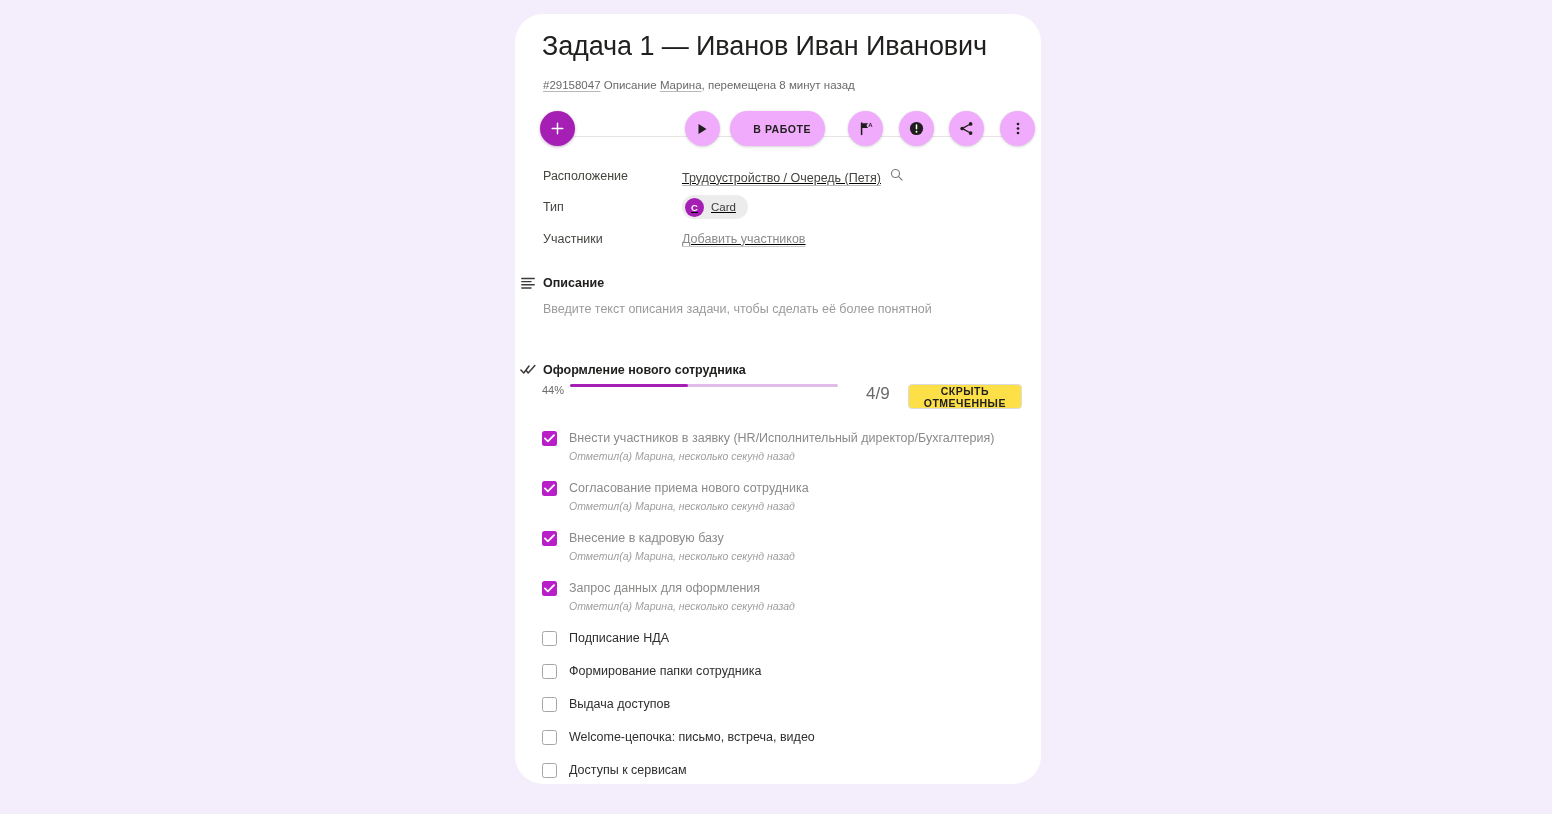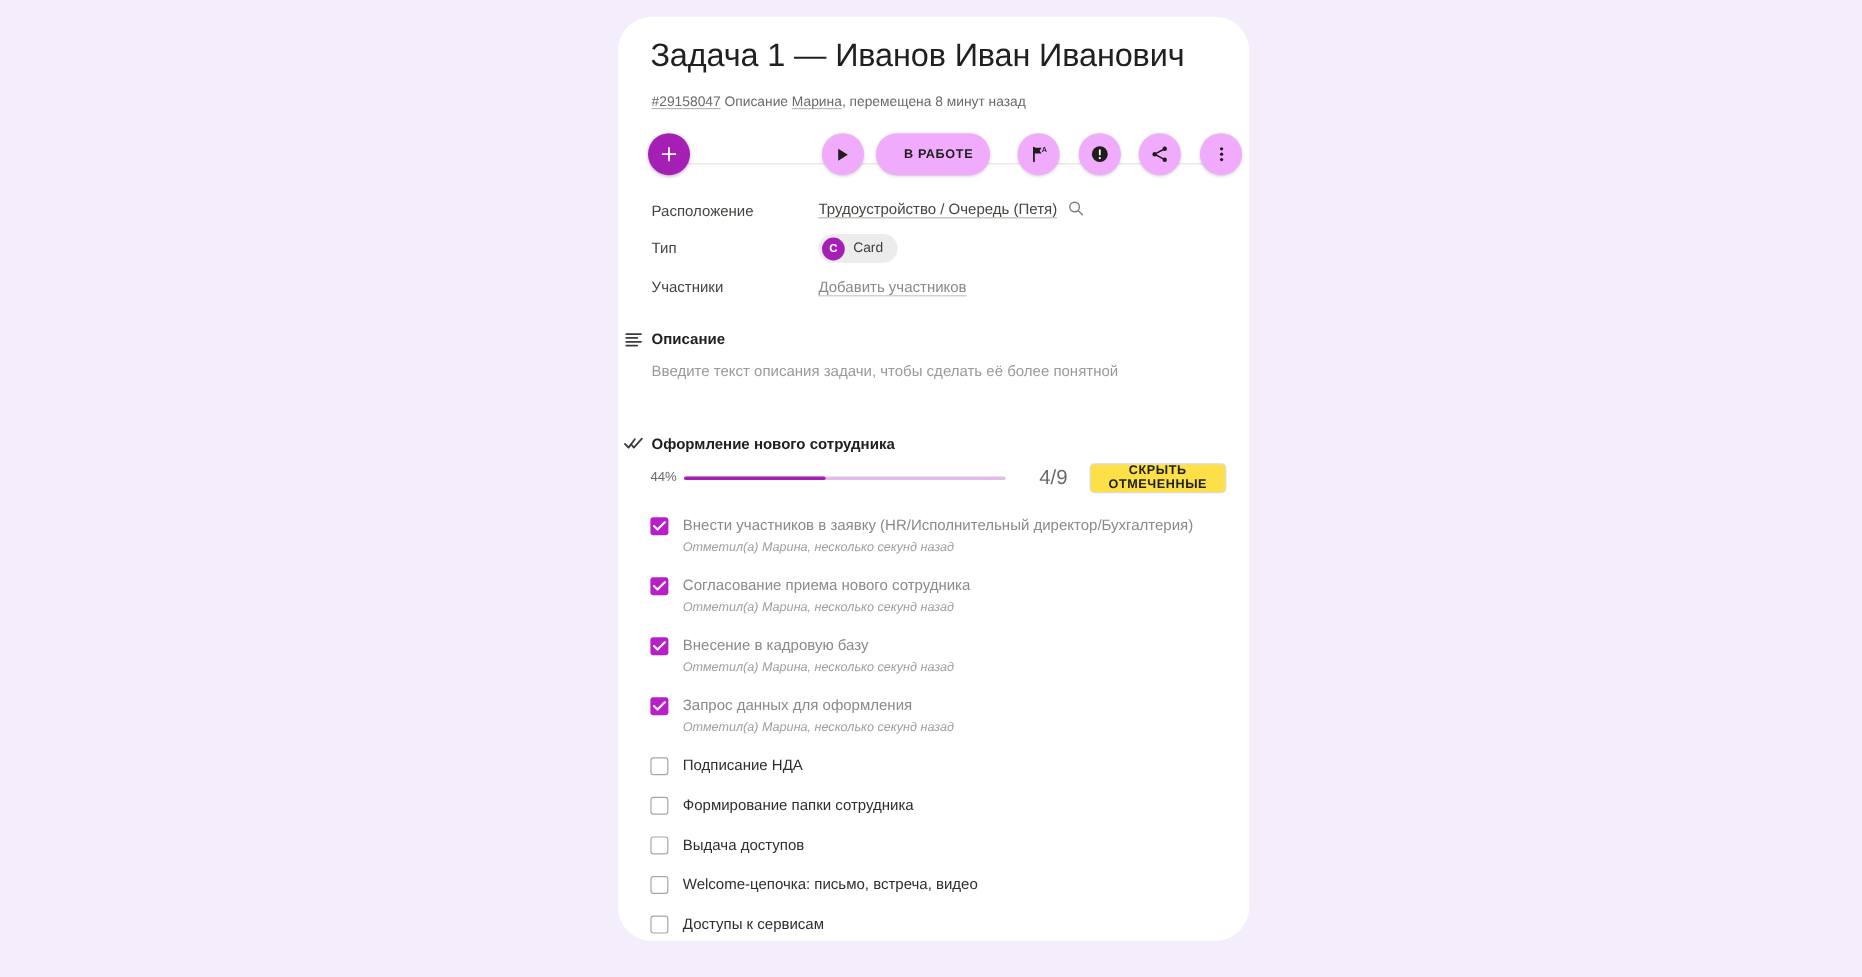--- a/index.html
+++ b/index.html
@@ -118,21 +118,21 @@
 
   
   .props { position: absolute; left: 28px; top: 146px; width: 470px; }
   .prow { position: relative; height: 31.5px; display: flex; align-items: center; }
   .plabel {
     width: 139px;
     font-size: 12.5px;
     color: #45443f;
     flex: 0 0 139px;
   }
-  .pvalue { display: flex; align-items: flex-start; gap: 9px; }
+  .pvalue { display: flex; align-items: flex-end; gap: 9px; text-decoration: underline; }
   .link-u {
     font-size: 12.5px;
     color: #45443f;
     text-decoration: underline;
     text-decoration-color: #b9b8b7;
     text-underline-offset: 2.5px;
     cursor: pointer;
   }
   .link-muted {
     font-size: 12.5px;
@@ -195,21 +195,20 @@
   .chk-title { top: 349px; }
 
   
   .progress-row {
     position: absolute;
     left: 27px;
     top: 370px;
     width: 480px;
     height: 28px;
     display: flex;
-    align-items: center;
   }
   .pct {
     font-size: 11px;
     color: #6b6a69;
     width: 28px;
     flex: 0 0 28px;
   }
   .bar {
     position: relative;
     height: 3px;

